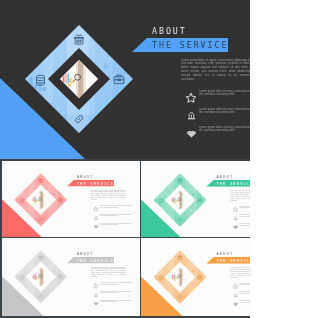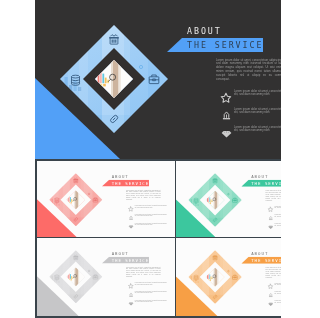--- a/index.html
+++ b/index.html
@@ -1,18 +1,18 @@
 <!DOCTYPE html>
 <html><head>
 <meta charset="utf-8">
 <style>
   html,body{margin:0;padding:0;background:#ffffff;}
   body{width:281px;height:318px;overflow:hidden;
        font-family:"Liberation Sans",sans-serif;-webkit-font-smoothing:antialiased;}
-  .page{position:relative;width:250px;height:318px;overflow:hidden;background:#ffffff;margin-left:35px;}
+  .page{position:relative;width:250px;height:318px;overflow:hidden;background:#ffffff;}
 
   
   .hero{position:absolute;left:0;top:0;width:281px;height:159px;background:#323131;overflow:hidden;}
   .slidebody{position:absolute;left:0;top:0;width:281px;height:159px;}
   .mini .slidebody{transform-origin:0 0;}
   .hero-corner{position:absolute;left:0;bottom:0;width:85px;height:81px;}
 
   
   .dia{position:absolute;left:19px;top:19px;}
 

